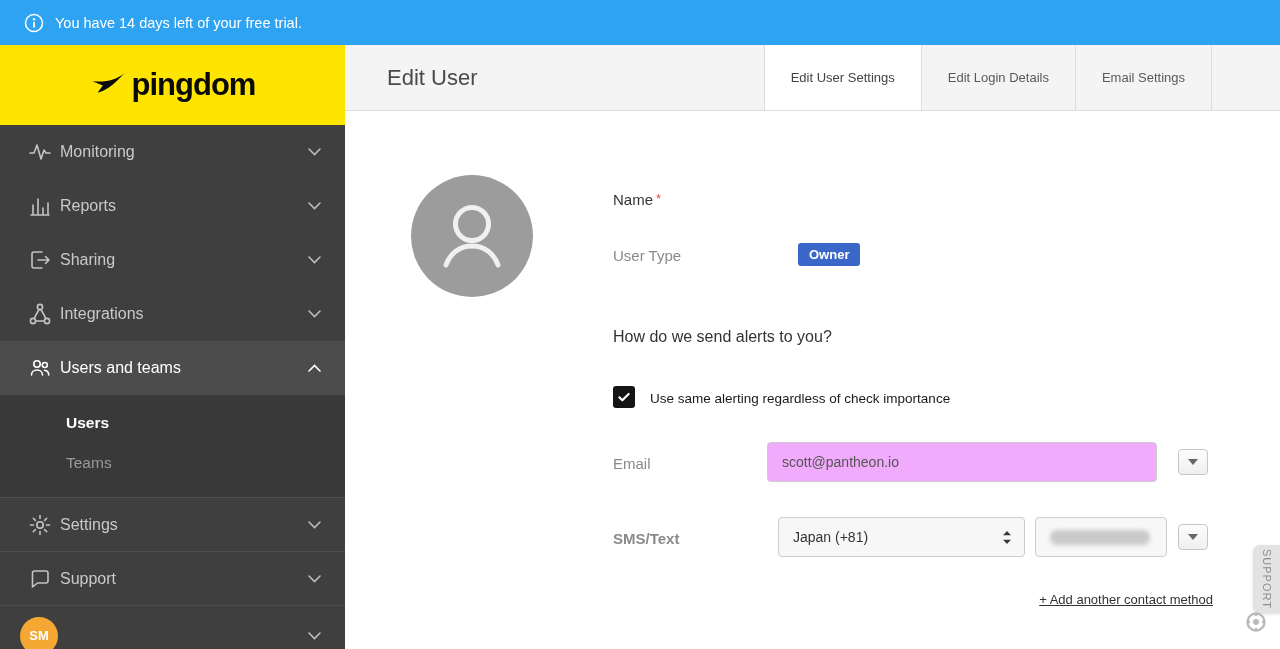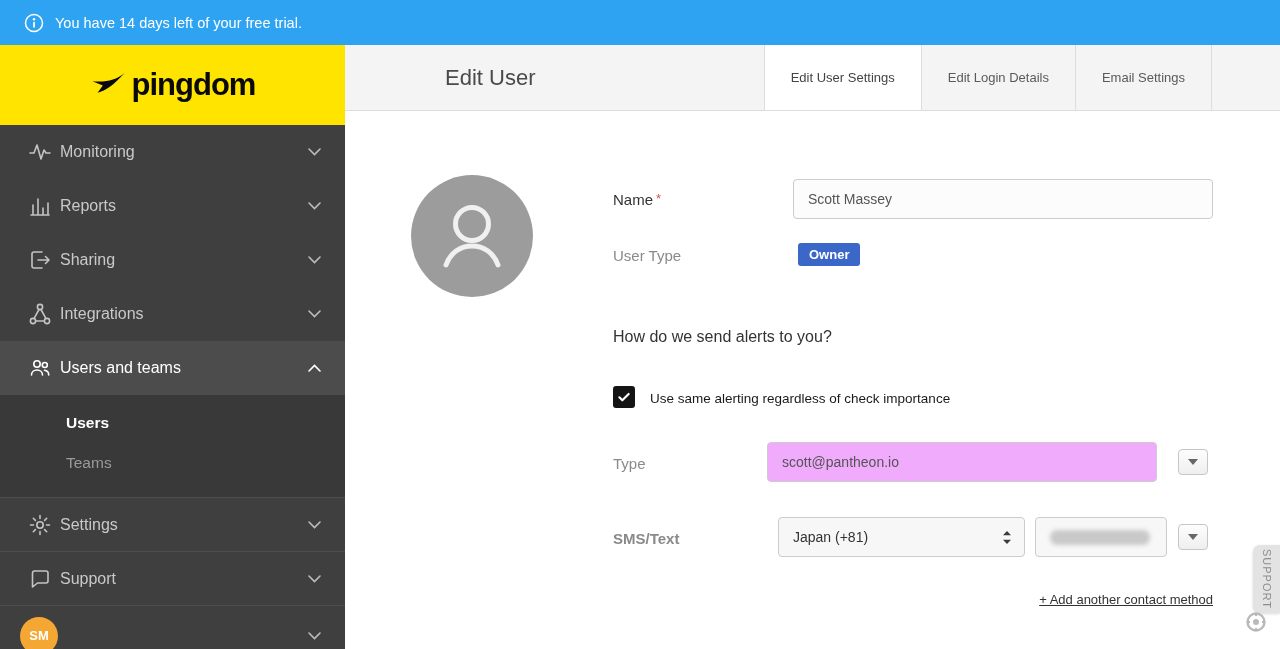--- a/index.html
+++ b/index.html
@@ -60,21 +60,21 @@
   .badge.starter { background:#69727c; }
   .badge.owner-b { background:#3a67c8; }
   .account .chev { margin-left:auto; display:flex; }
   .side-bottom { flex:1; background:#232323; }
   
   .main { flex:1; display:flex; flex-direction:column; background:#fff; }
   .main-header {
     height:66px; background:#f4f4f4; border-bottom:1px solid #ddd;
     display:flex; align-items:center; flex-shrink:0;
   }
-  .page-title { margin-left:100px; font-size:22px; color:#4a4a4a; font-weight:500; }
+  .page-title { margin-left:42px; font-size:22px; color:#4a4a4a; font-weight:500; }
   .tabs { margin-left:auto; margin-right:68px; height:100%; display:flex; }
   .tab {
     display:flex; align-items:center; padding:0 26px; font-size:13px;
     color:#5a5a5a; border-left:1px solid #ddd; cursor:pointer; white-space:nowrap;
   }
   .tab:last-child { border-right:1px solid #ddd; }
   .tab.active { background:#fff; color:#444; }
   
   .content { position:relative; flex:1; }
   .big-avatar { position:absolute; left:66px; top:64px; }
@@ -308,35 +308,34 @@
         <svg width="122" height="122" viewBox="0 0 122 122">
           <circle cx="61" cy="61" r="61" fill="#9c9c9c"></circle>
           <circle cx="61" cy="49" r="16.5" fill="none" stroke="#ffffff" stroke-width="5" opacity="0.85"></circle>
           <path d="M35 90c4.5-12.5 14.5-19 26-19s21.5 6.5 26 19" fill="none" stroke="#ffffff" stroke-width="5" stroke-linecap="round" opacity="0.85"></path>
         </svg>
       </div>
 
       <div class="field-label dark lbl-name">
         <span>Name</span><span class="req">*</span>
       </div>
-      <input class="text-input name-input" value="Scott Massey" style="">
 
       <div class="field-label lbl-usertype">User Type</div>
       <span class="owner-badge">Owner</span>
 
       <div class="alerts-heading">How do we send alerts to you?</div>
 
       <div class="checkbox">
         <svg width="16" height="16" viewBox="0 0 24 24">
             <path d="M5 12.5l4.5 4.5L19 7.5" stroke="#fff" stroke-width="3.2" fill="none" stroke-linecap="round" stroke-linejoin="round"></path>
           </svg>
       </div>
       <div class="checkbox-label">Use same alerting regardless of check importance</div>
 
-      <div class="field-label lbl-email">Type</div>
+      <div class="field-label lbl-email">Email</div>
       <input class="text-input email-input" value="scott@pantheon.io" style="">
       <button class="dd-btn dd-email">
         <svg width="10" height="6" viewBox="0 0 10 6">
             <path d="M0 0h10L5 6z" fill="#666"></path>
           </svg>
       </button>
 
       <div class="field-label lbl-sms">SMS/Text</div>
       <div class="select">
         <span>Japan (+81)</span>

